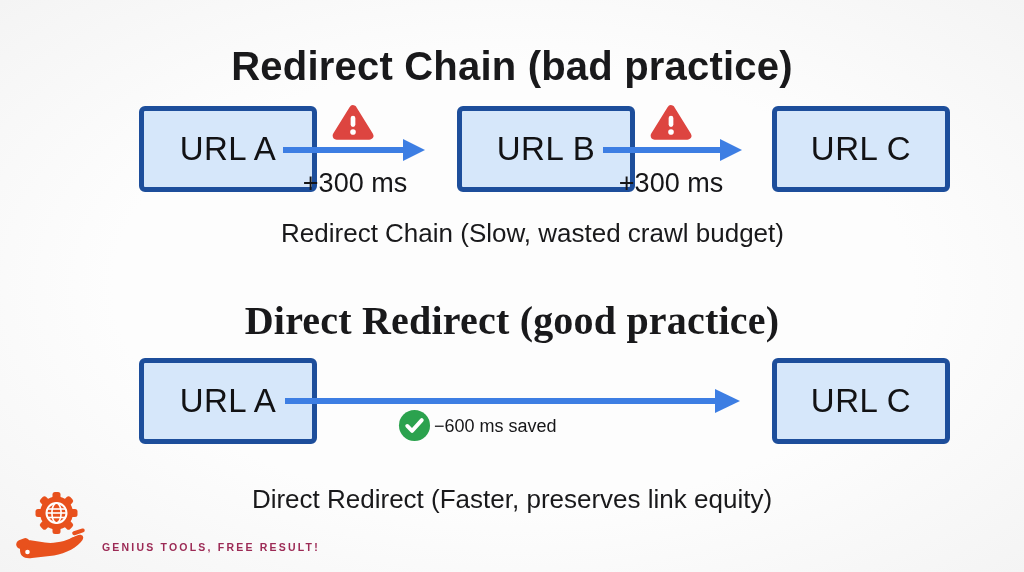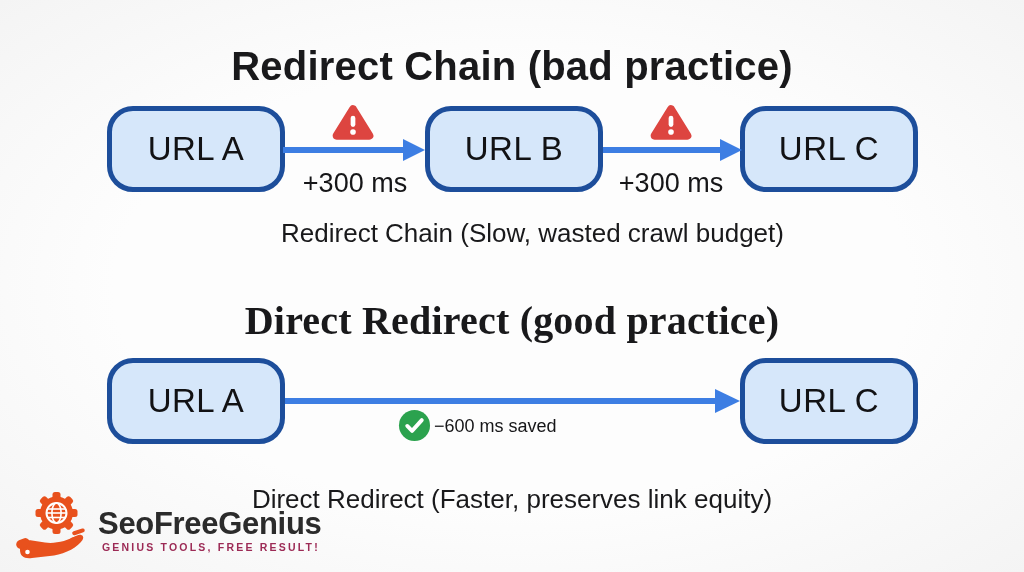--- a/index.html
+++ b/index.html
@@ -26,28 +26,29 @@
   }
   .title-bad  { top: 44px; }
   .title-good { top: 297px; font-family: Liberation Serif, serif; }
 
   .node {
     position: absolute;
     width: 178px;
     height: 86px;
     background: #d6e7fa;
     border: 5px solid #1d4e9b;
-    border-radius: 26px;
+    border-radius: 6px;
     display: flex;
     align-items: center;
     justify-content: center;
     font-size: 33px;
     font-weight: 500;
     color: #121214;
     letter-spacing: 0.5px;
+    margin-left: 32px;
   }
   .node-a1 { left: 107px; top: 106px; }
   .node-b1 { left: 425px; top: 106px; }
   .node-c1 { left: 740px; top: 106px; }
   .node-a2 { left: 107px; top: 358px; }
   .node-c2 { left: 740px; top: 358px; }
 
   .arrow { position: absolute; }
   .arrow-1 { left: 283px; top: 136px; }
   .arrow-2 { left: 603px; top: 136px; }
@@ -187,17 +188,16 @@
 
       <g fill="#e8511d">
         <rect x="58" y="38" width="13" height="4" rx="2" transform="rotate(-18 64 40)"></rect>
         <rect x="56" y="45" width="9" height="4" rx="2" transform="rotate(-18 60 47)"></rect>
       </g>
 
       <path d="M6 58 C6 51 11 47.5 18 48.5 L31 50.5 C41 52 53 49 63 43.5 C67 41.5 71 44 68.5 48 C64 55 52 61.5 40 63.5 L18 66 C10 67 6 64 6 58 Z" fill="#e8511d"></path>
       <rect x="2" y="47" width="14" height="9" rx="4.5" transform="rotate(-22 9 51.5)" fill="#e8511d"></rect>
       <circle cx="13.5" cy="60" r="2.3" fill="#ffffff"></circle>
     </svg>
-    <div class="logo-name">SeoFreeGenius</div>
     <div class="logo-tagline">GENIUS TOOLS, FREE RESULT!</div>
   </div>
 
 </div>
 
 </body></html>

